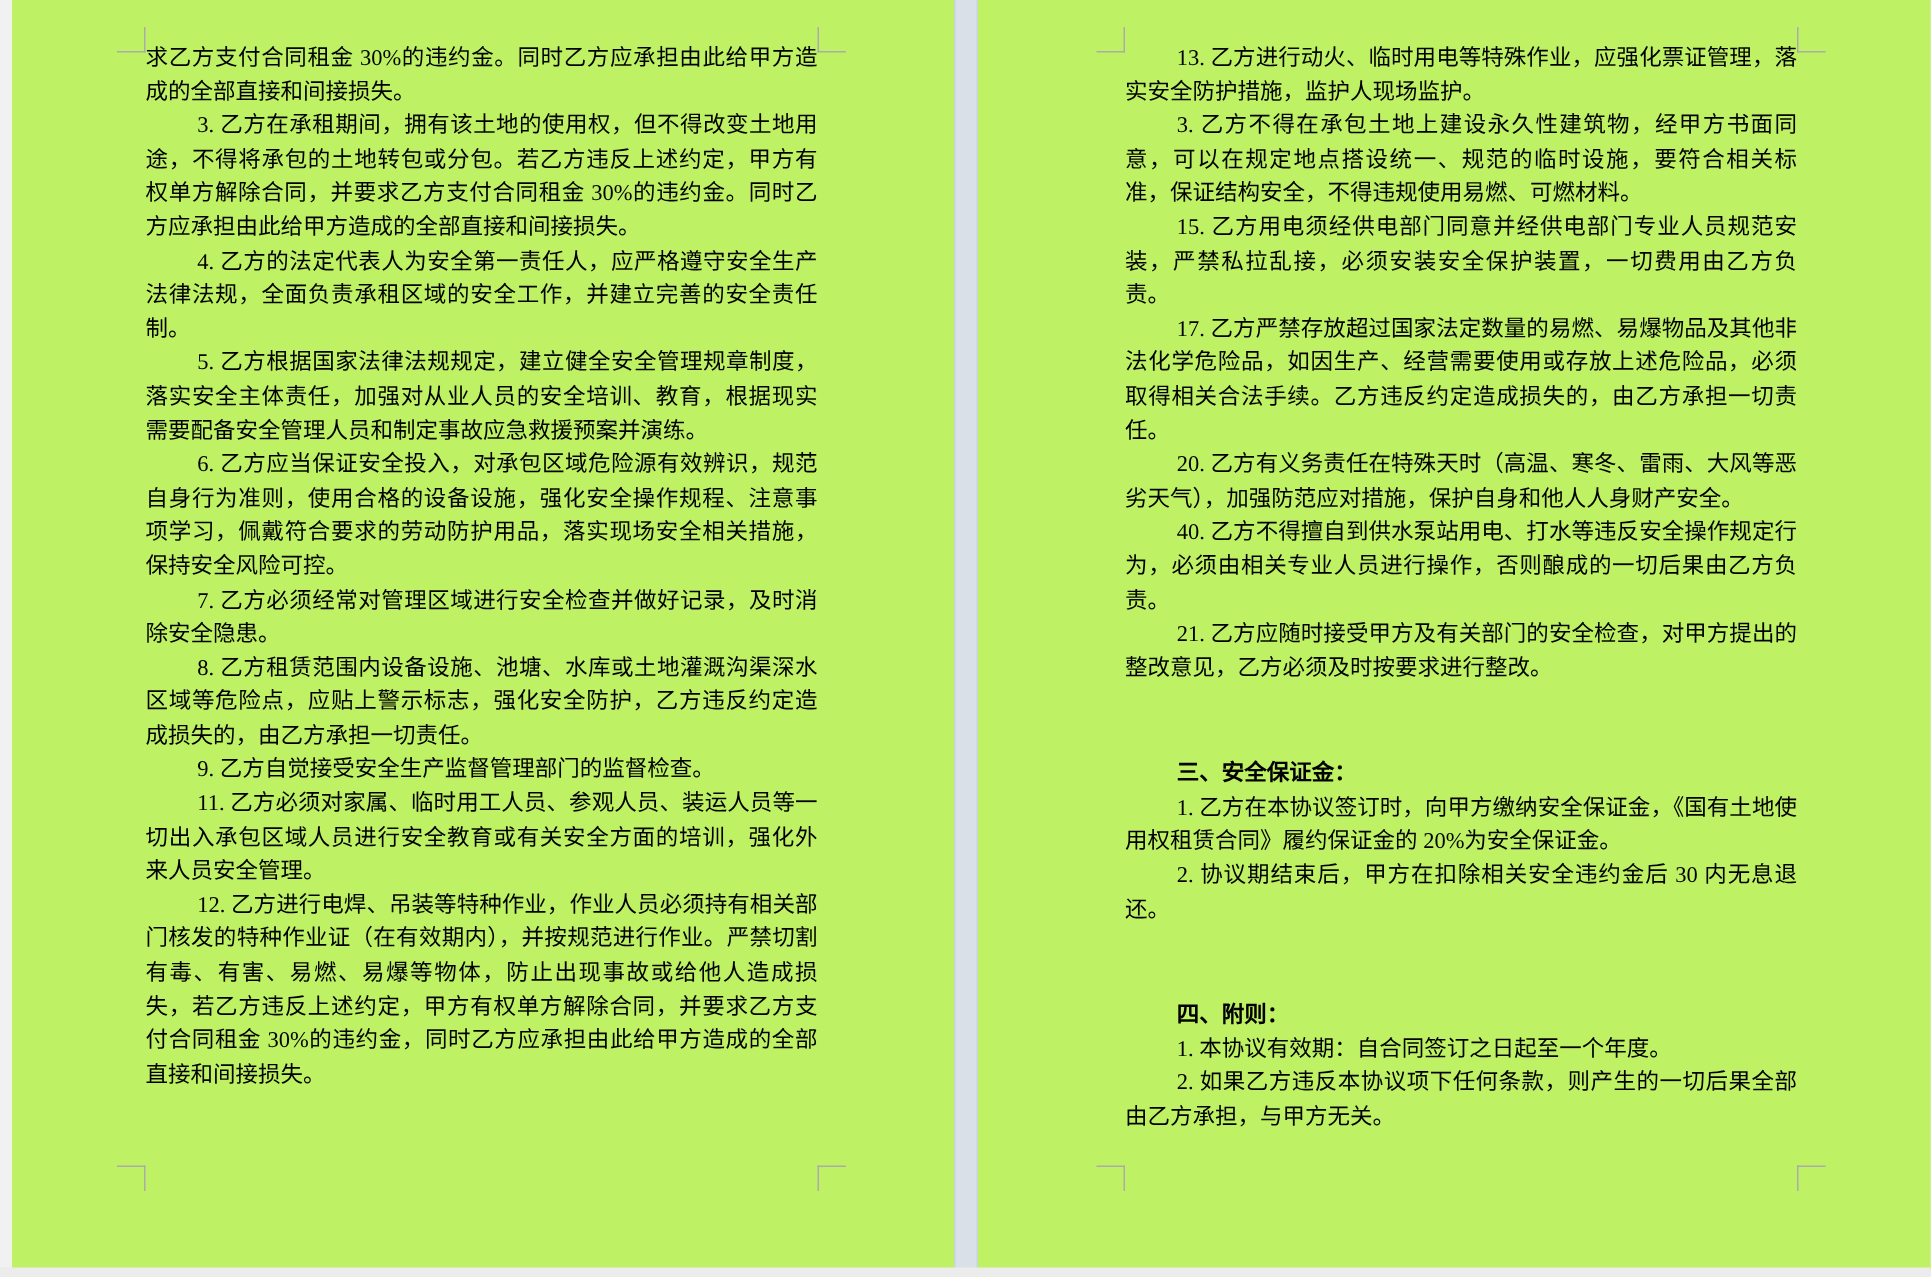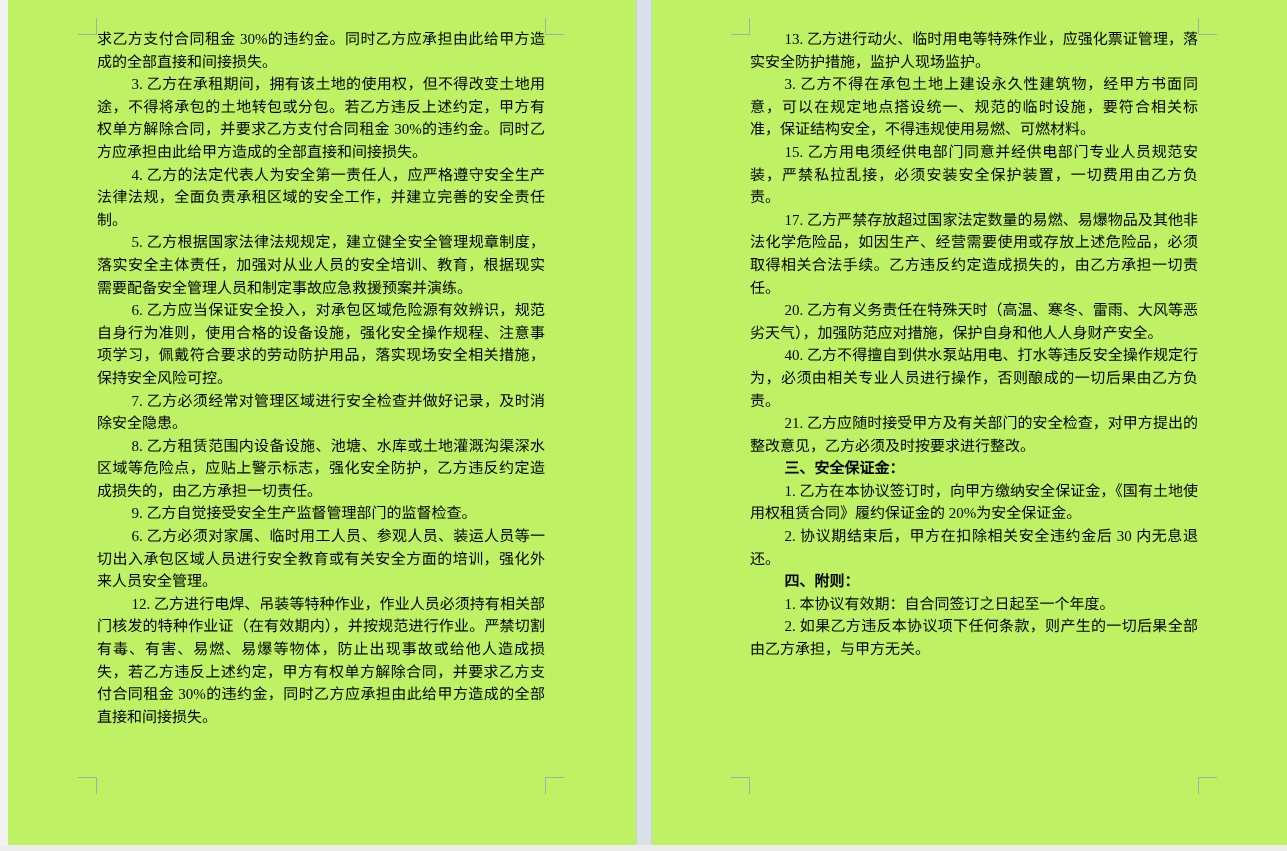--- a/index.html
+++ b/index.html
@@ -25,21 +25,21 @@
   .edge-right-line{position:absolute;top:0;bottom:0;left:1281px;width:2px;background:#c6c6c6;}
   .text-area{
     position:absolute;top:28px;width:448px;
     font-size:15px;line-height:22.6px;color:#000;
     text-align:justify;
   }
   .page-1 .text-area{left:89px;}
   .page-2 .text-area{left:98px;}
   .text-area p{margin:0;padding:0;text-indent:2.3em;}
   .text-area p.p-flush{text-indent:0;}
-  .text-area p.p-head{font-weight:bold;}
+  .text-area p.p-head{font-weight:bold;margin-top:48px;}
   
   .mark{position:absolute;width:19px;height:17px;box-sizing:border-box;}
   .mark.tl{border-right:1px solid #ababab;border-bottom:1px solid #ababab;}
   .mark.tr{border-left:1px solid #ababab;border-bottom:1px solid #ababab;}
   .mark.bl{border-right:1px solid #ababab;border-top:1px solid #ababab;}
   .mark.br{border-left:1px solid #ababab;border-top:1px solid #ababab;}
   .page-1 .mark.tl{left:70px;top:18px;}
   .page-1 .mark.tr{left:537px;top:18px;}
   .page-1 .mark.bl{left:70px;top:777px;}
   .page-1 .mark.br{left:537px;top:777px;}
@@ -64,21 +64,21 @@
     <div class="mark br"></div>
     <div class="text-area">
       <p class="p-flush">求乙方支付合同租金 30%的违约金。同时乙方应承担由此给甲方造成的全部直接和间接损失。</p>
       <p>3. 乙方在承租期间，拥有该土地的使用权，但不得改变土地用途，不得将承包的土地转包或分包。若乙方违反上述约定，甲方有权单方解除合同，并要求乙方支付合同租金 30%的违约金。同时乙方应承担由此给甲方造成的全部直接和间接损失。</p>
       <p>4. 乙方的法定代表人为安全第一责任人，应严格遵守安全生产法律法规，全面负责承租区域的安全工作，并建立完善的安全责任制。</p>
       <p>5. 乙方根据国家法律法规规定，建立健全安全管理规章制度，落实安全主体责任，加强对从业人员的安全培训、教育，根据现实需要配备安全管理人员和制定事故应急救援预案并演练。</p>
       <p>6. 乙方应当保证安全投入，对承包区域危险源有效辨识，规范自身行为准则，使用合格的设备设施，强化安全操作规程、注意事项学习，佩戴符合要求的劳动防护用品，落实现场安全相关措施，保持安全风险可控。</p>
       <p>7. 乙方必须经常对管理区域进行安全检查并做好记录，及时消除安全隐患。</p>
       <p>8. 乙方租赁范围内设备设施、池塘、水库或土地灌溉沟渠深水区域等危险点，应贴上警示标志，强化安全防护，乙方违反约定造成损失的，由乙方承担一切责任。</p>
       <p>9. 乙方自觉接受安全生产监督管理部门的监督检查。</p>
-      <p>6. 乙方必须对家属、临时用工人员、参观人员、装运人员等一切出入承包区域人员进行安全教育或有关安全方面的培训，强化外来人员安全管理。</p>
+      <p>11. 乙方必须对家属、临时用工人员、参观人员、装运人员等一切出入承包区域人员进行安全教育或有关安全方面的培训，强化外来人员安全管理。</p>
       <p>12. 乙方进行电焊、吊装等特种作业，作业人员必须持有相关部门核发的特种作业证（在有效期内），并按规范进行作业。严禁切割有毒、有害、易燃、易爆等物体，防止出现事故或给他人造成损失，若乙方违反上述约定，甲方有权单方解除合同，并要求乙方支付合同租金 30%的违约金，同时乙方应承担由此给甲方造成的全部直接和间接损失。</p>
     </div>
   </div>
 
   <div class="page page-2">
     <div class="mark tl"></div>
     <div class="mark tr"></div>
     <div class="mark bl"></div>
     <div class="mark br"></div>
     <div class="text-area">

